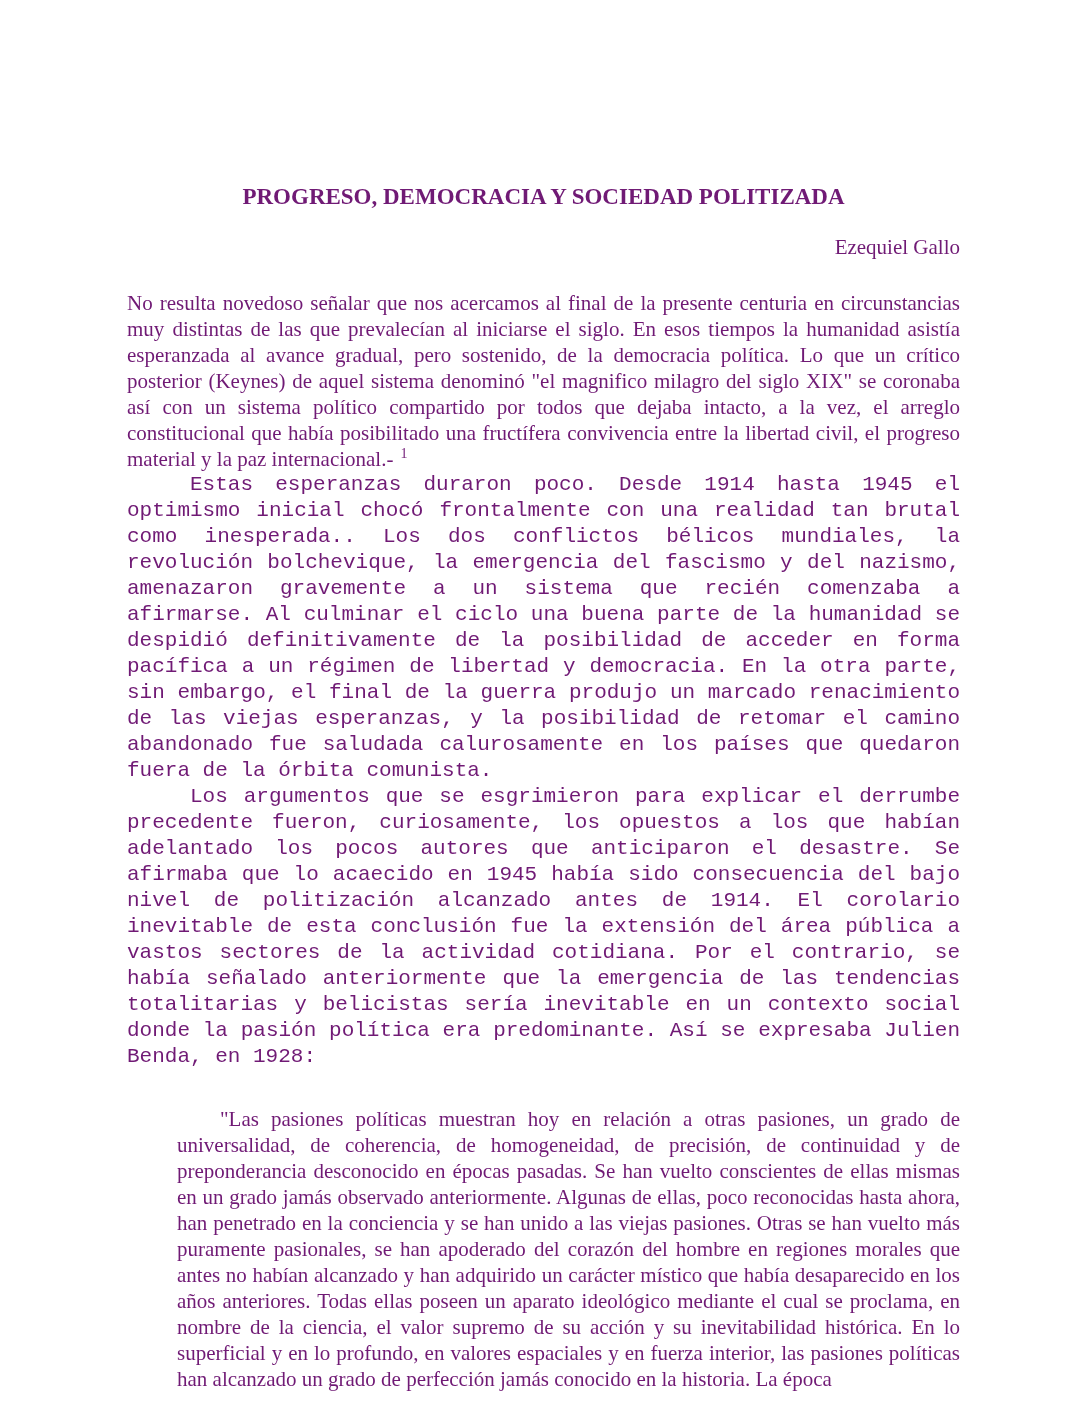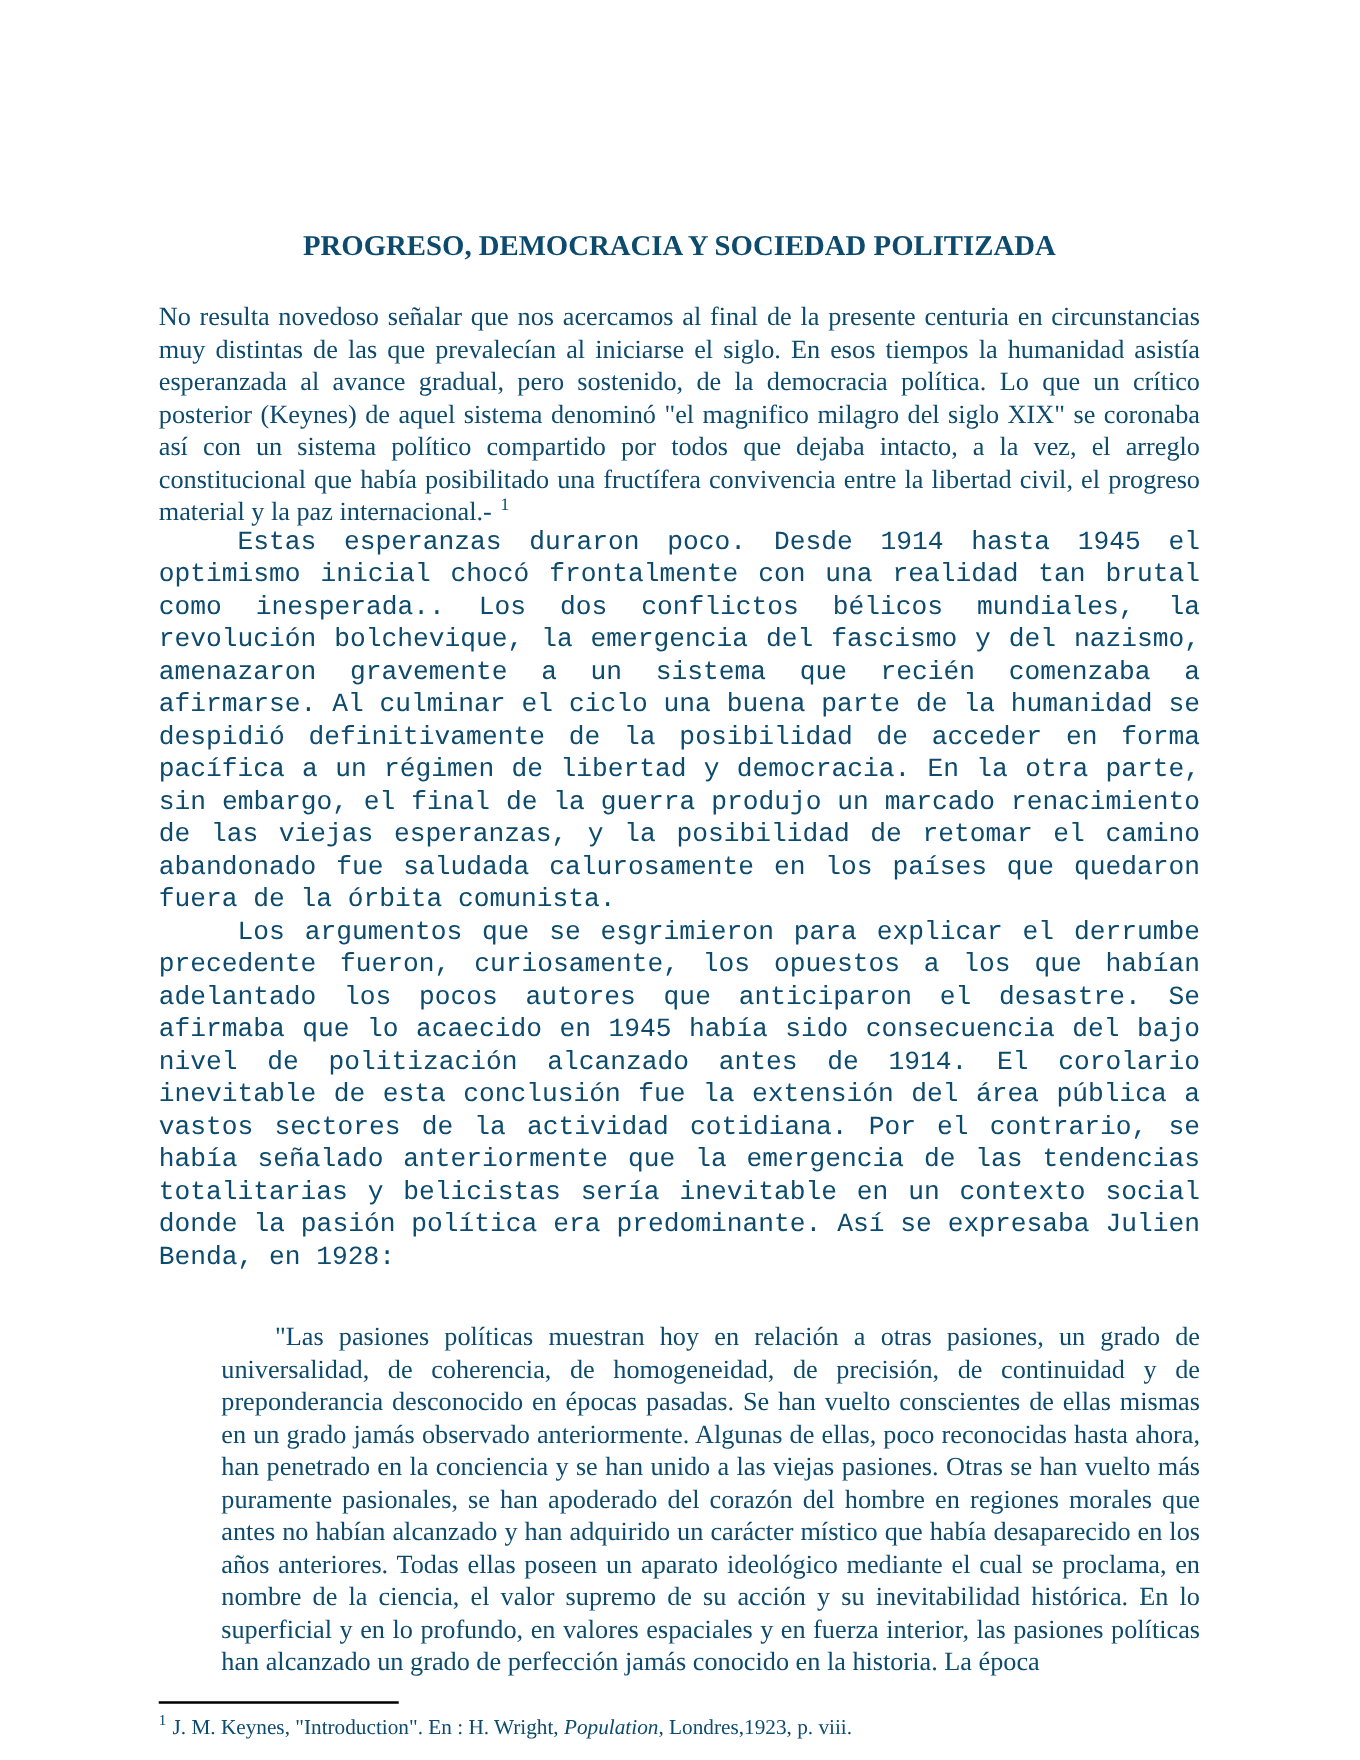--- a/index.html
+++ b/index.html
@@ -5,21 +5,21 @@
   html, body {
     margin: 0;
     padding: 0;
     background: #ffffff;
   }
   .page {
     position: relative;
     width: 1088px;
     height: 1408px;
     background: #ffffff;
-    color: #0c4a6e;
+    color: #701a75;
     font-family: "Liberation Serif", serif;
     box-sizing: border-box;
     padding-top: 183px;
     overflow: hidden;
   }
   .content {
     margin-left: 127px;
     width: 833px;
   }
   .title {
@@ -79,20 +79,21 @@
   }
 </style>
 </head>
 <body>
 
 <div class="page">
   <div class="content">
 
     <h1 class="title">PROGRESO, DEMOCRACIA Y SOCIEDAD POLITIZADA</h1>
 
+    <div class="author">Ezequiel Gallo</div>
 
     <p class="body-par first"><span>No resulta novedoso señalar que nos acercamos al final de la presente centuria en circunstancias muy distintas de las que prevalecían al iniciarse el siglo. En esos tiempos la humanidad asistía esperanzada al avance gradual, pero sostenido, de la democracia política. Lo que un crítico posterior (Keynes) de aquel sistema denominó "el magnifico milagro del siglo XIX" se coronaba así con un sistema político compartido por todos que dejaba intacto, a la vez, el arreglo constitucional que había posibilitado una fructífera convivencia entre la libertad civil, el progreso material y la paz internacional.-</span><sup class="fnref">1</sup></p>
 
     <p class="body-par indent">Estas esperanzas duraron poco. Desde 1914 hasta 1945 el optimismo inicial chocó frontalmente con una realidad tan brutal como inesperada.. Los dos conflictos bélicos mundiales, la revolución bolchevique, la emergencia del fascismo y del nazismo, amenazaron gravemente a un sistema que recién comenzaba a afirmarse. Al culminar el ciclo una buena parte de la humanidad se despidió definitivamente de la posibilidad de acceder en forma pacífica a un régimen de libertad y democracia. En la otra parte, sin embargo, el final de la guerra produjo un marcado renacimiento de las viejas esperanzas, y la posibilidad de retomar el camino abandonado fue saludada calurosamente en los países que quedaron fuera de la órbita comunista.</p>
 
     <p class="body-par indent">Los argumentos que se esgrimieron para explicar el derrumbe precedente fueron, curiosamente, los opuestos a los que habían adelantado los pocos autores que anticiparon el desastre. Se afirmaba que lo acaecido en 1945 había sido consecuencia del bajo nivel de politización alcanzado antes de 1914. El corolario inevitable de esta conclusión fue la extensión del área pública a vastos sectores de la actividad cotidiana. Por el contrario, se había señalado anteriormente que la emergencia de las tendencias totalitarias y belicistas sería inevitable en un contexto social donde la pasión política era predominante. Así se expresaba Julien Benda, en 1928:</p>
 
     <blockquote class="quote">"Las pasiones políticas muestran hoy en relación a otras pasiones, un grado de universalidad, de coherencia, de homogeneidad, de precisión, de continuidad y de preponderancia desconocido en épocas pasadas. Se han vuelto conscientes de ellas mismas en un grado jamás observado anteriormente. Algunas de ellas, poco reconocidas hasta ahora, han penetrado en la conciencia y se han unido a las viejas pasiones. Otras se han vuelto más puramente pasionales, se han apoderado del corazón del hombre en regiones morales que antes no habían alcanzado y han adquirido un carácter místico que había desaparecido en los años anteriores. Todas ellas poseen un aparato ideológico mediante el cual se proclama, en nombre de la ciencia, el valor supremo de su acción y su inevitabilidad histórica. En lo superficial y en lo profundo, en valores espaciales y en fuerza interior, las pasiones políticas han alcanzado un grado de perfección jamás conocido en la historia. La época</blockquote>
 
     <div class="fn-rule"></div>

